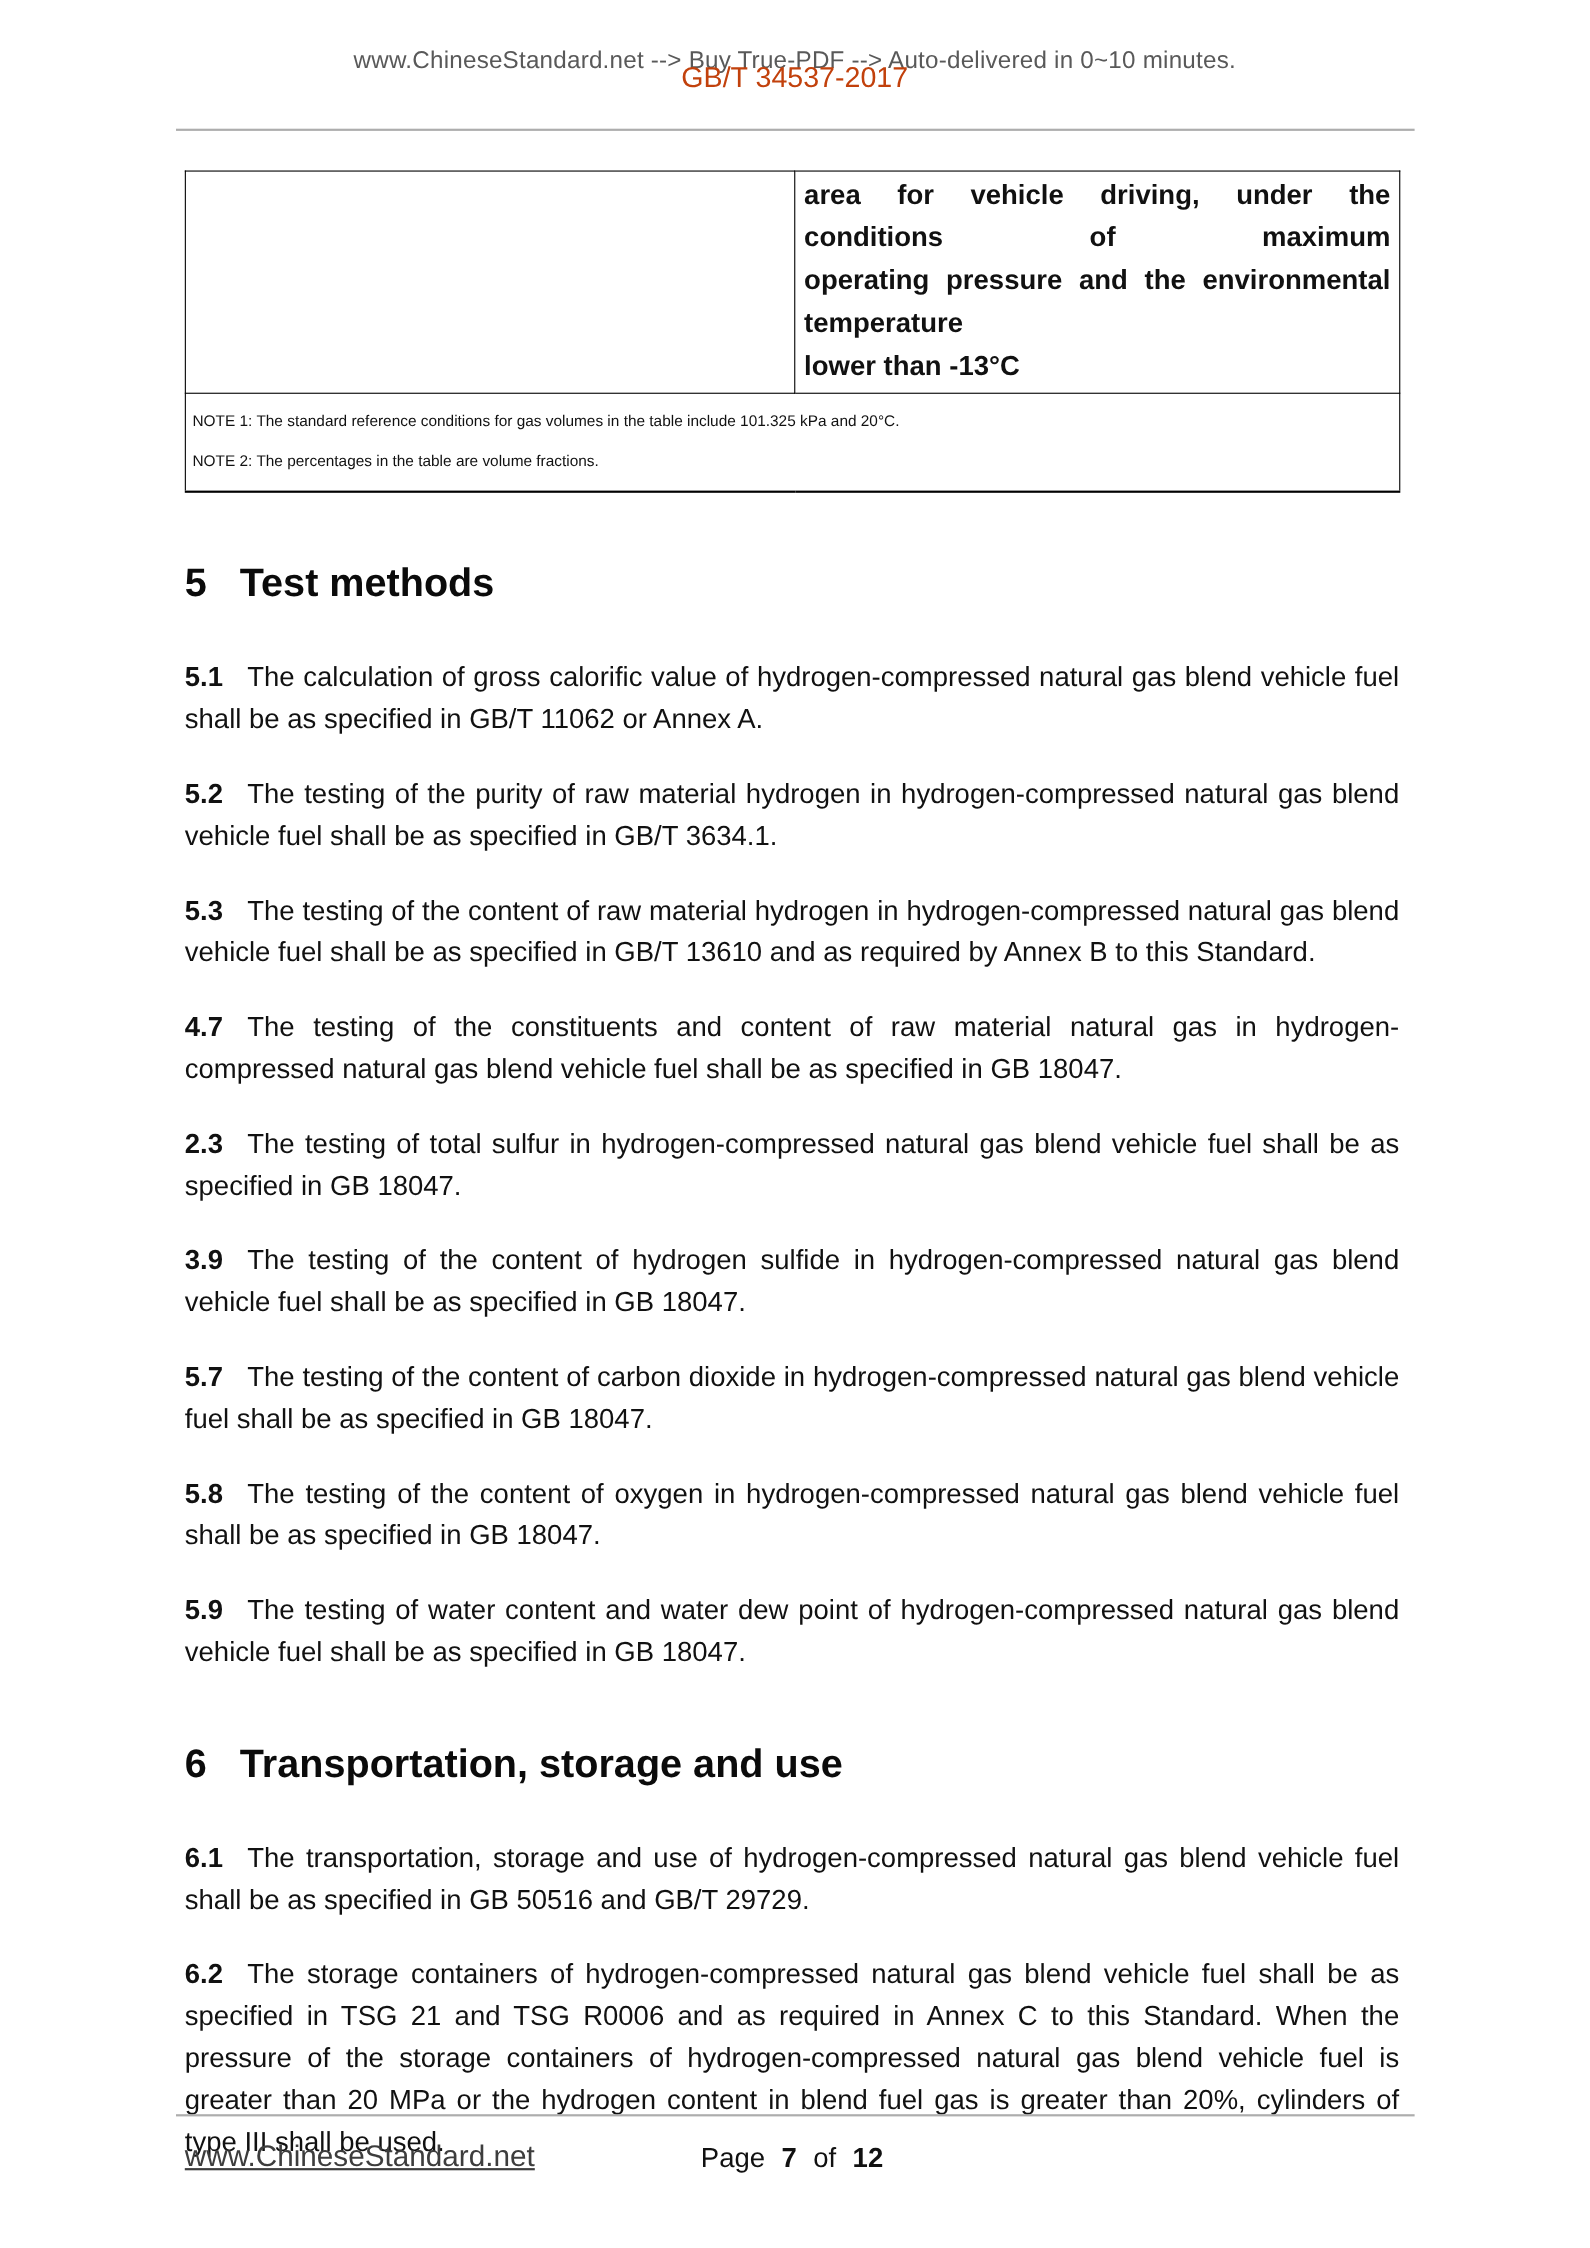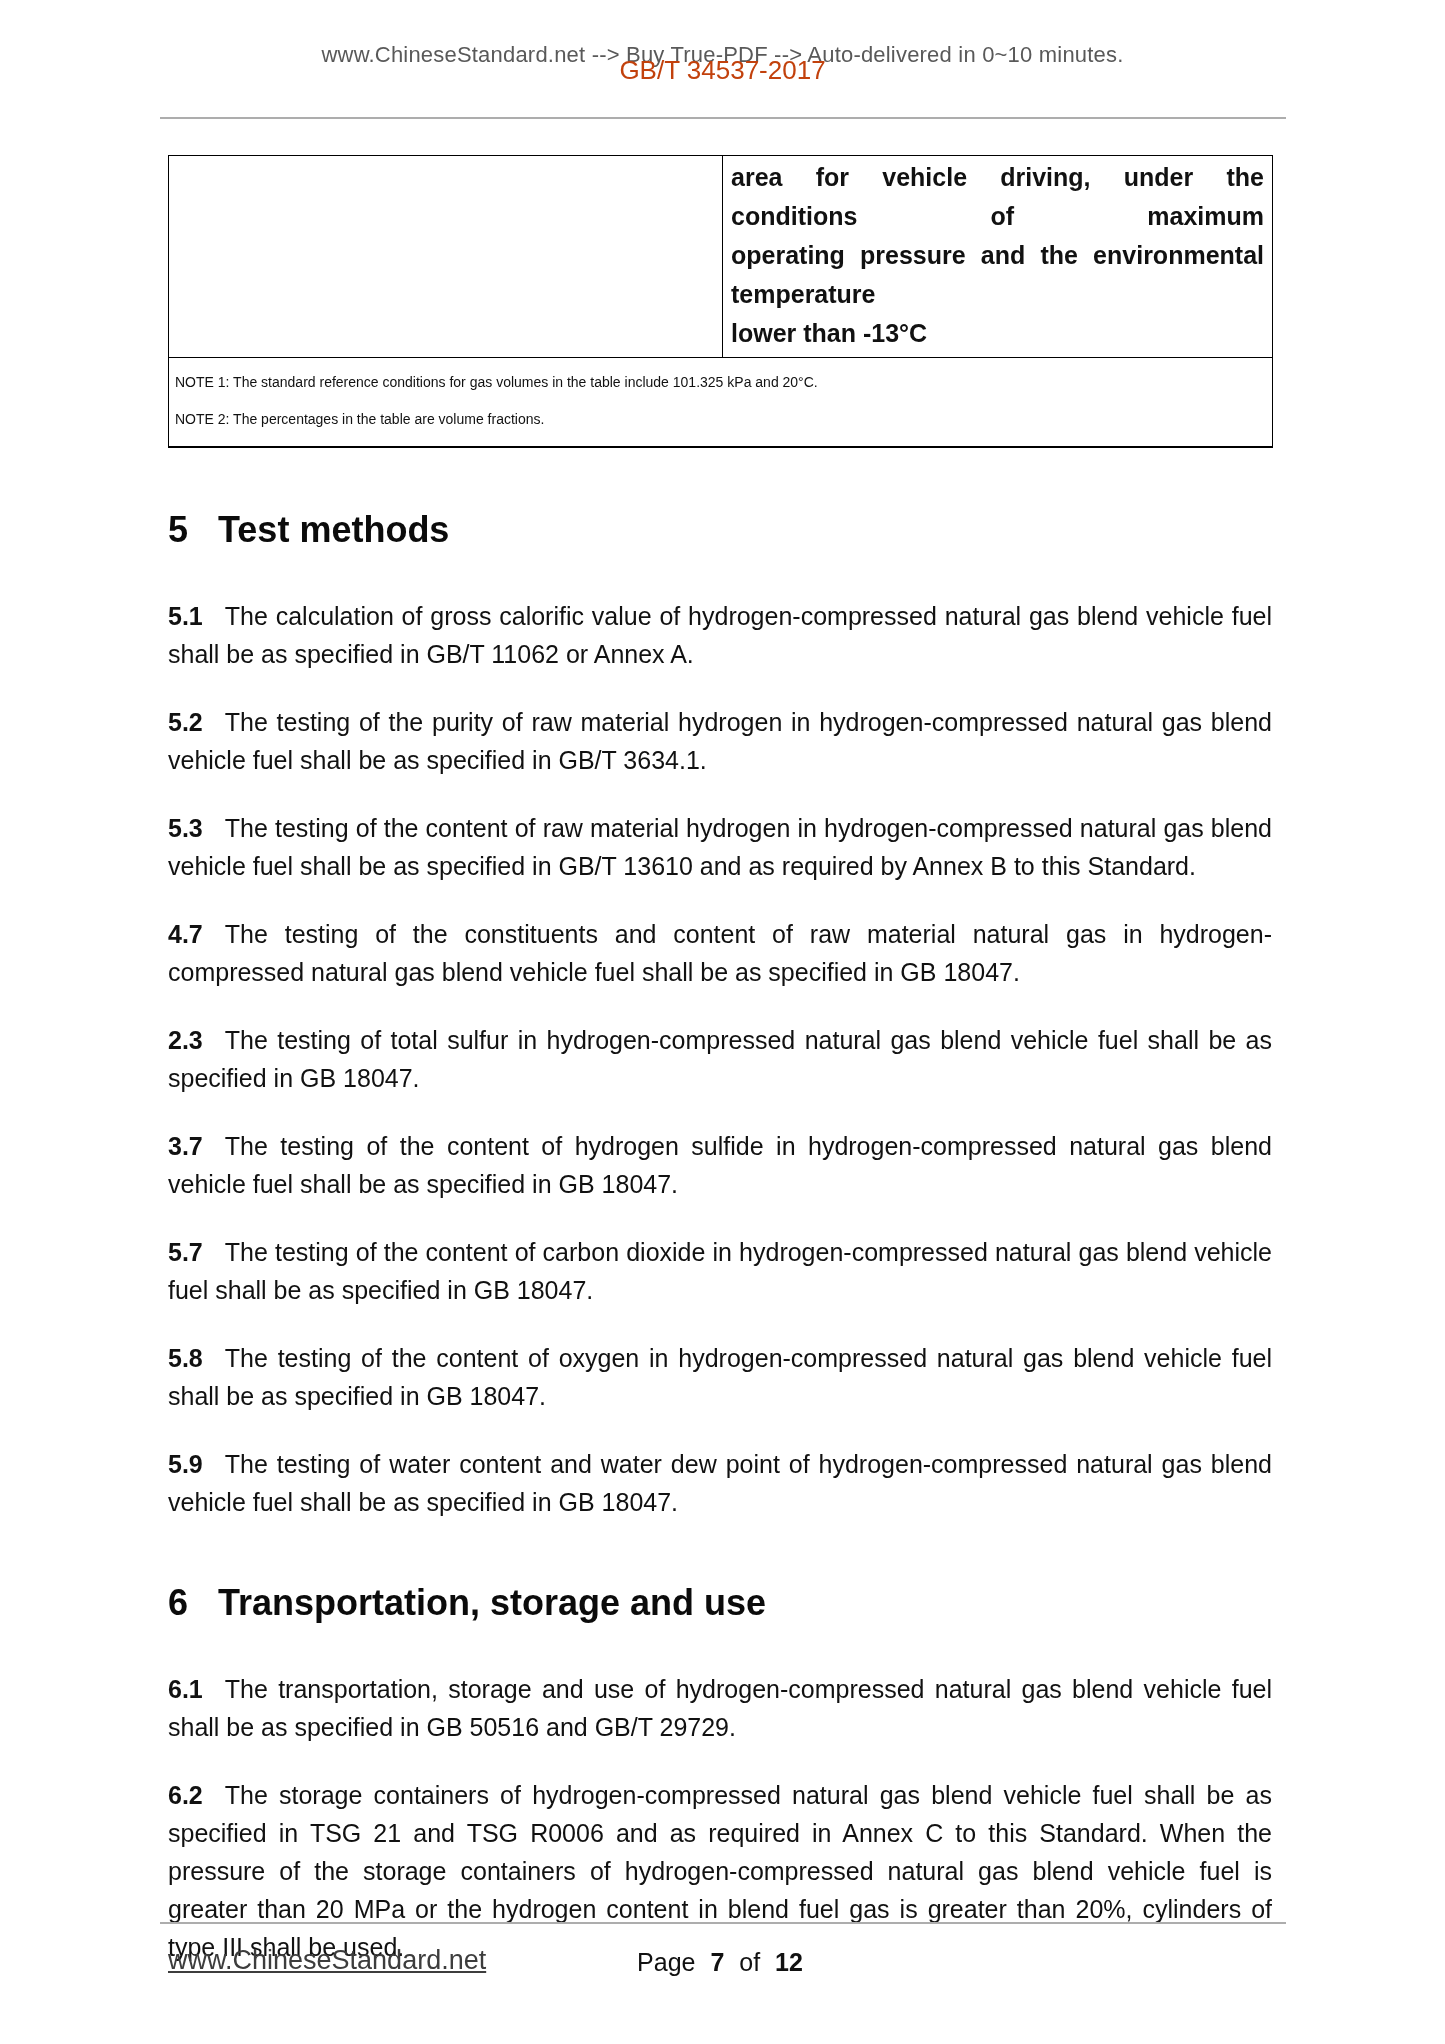--- a/index.html
+++ b/index.html
@@ -134,21 +134,21 @@
 
               <p class="clause">
                 <span class="clause-num">4.7</span><span class="clause-text">The testing of the constituents and content of raw material natural gas in hydrogen-compressed natural gas blend vehicle fuel shall be as specified in GB 18047.</span>
               </p>
 
               <p class="clause">
                 <span class="clause-num">2.3</span><span class="clause-text">The testing of total sulfur in hydrogen-compressed natural gas blend vehicle fuel shall be as specified in GB 18047.</span>
               </p>
 
               <p class="clause">
-                <span class="clause-num">3.7</span><span class="clause-text">The testing of the content of hydrogen sulfide in hydrogen-compressed natural gas blend vehicle fuel shall be as specified in GB 18047.</span>
+                <span class="clause-num">3.9</span><span class="clause-text">The testing of the content of hydrogen sulfide in hydrogen-compressed natural gas blend vehicle fuel shall be as specified in GB 18047.</span>
               </p>
 
               <p class="clause">
                 <span class="clause-num">5.7</span><span class="clause-text">The testing of the content of carbon dioxide in hydrogen-compressed natural gas blend vehicle fuel shall be as specified in GB 18047.</span>
               </p>
 
               <p class="clause">
                 <span class="clause-num">5.8</span><span class="clause-text">The testing of the content of oxygen in hydrogen-compressed natural gas blend vehicle fuel shall be as specified in GB 18047.</span>
               </p>
 

